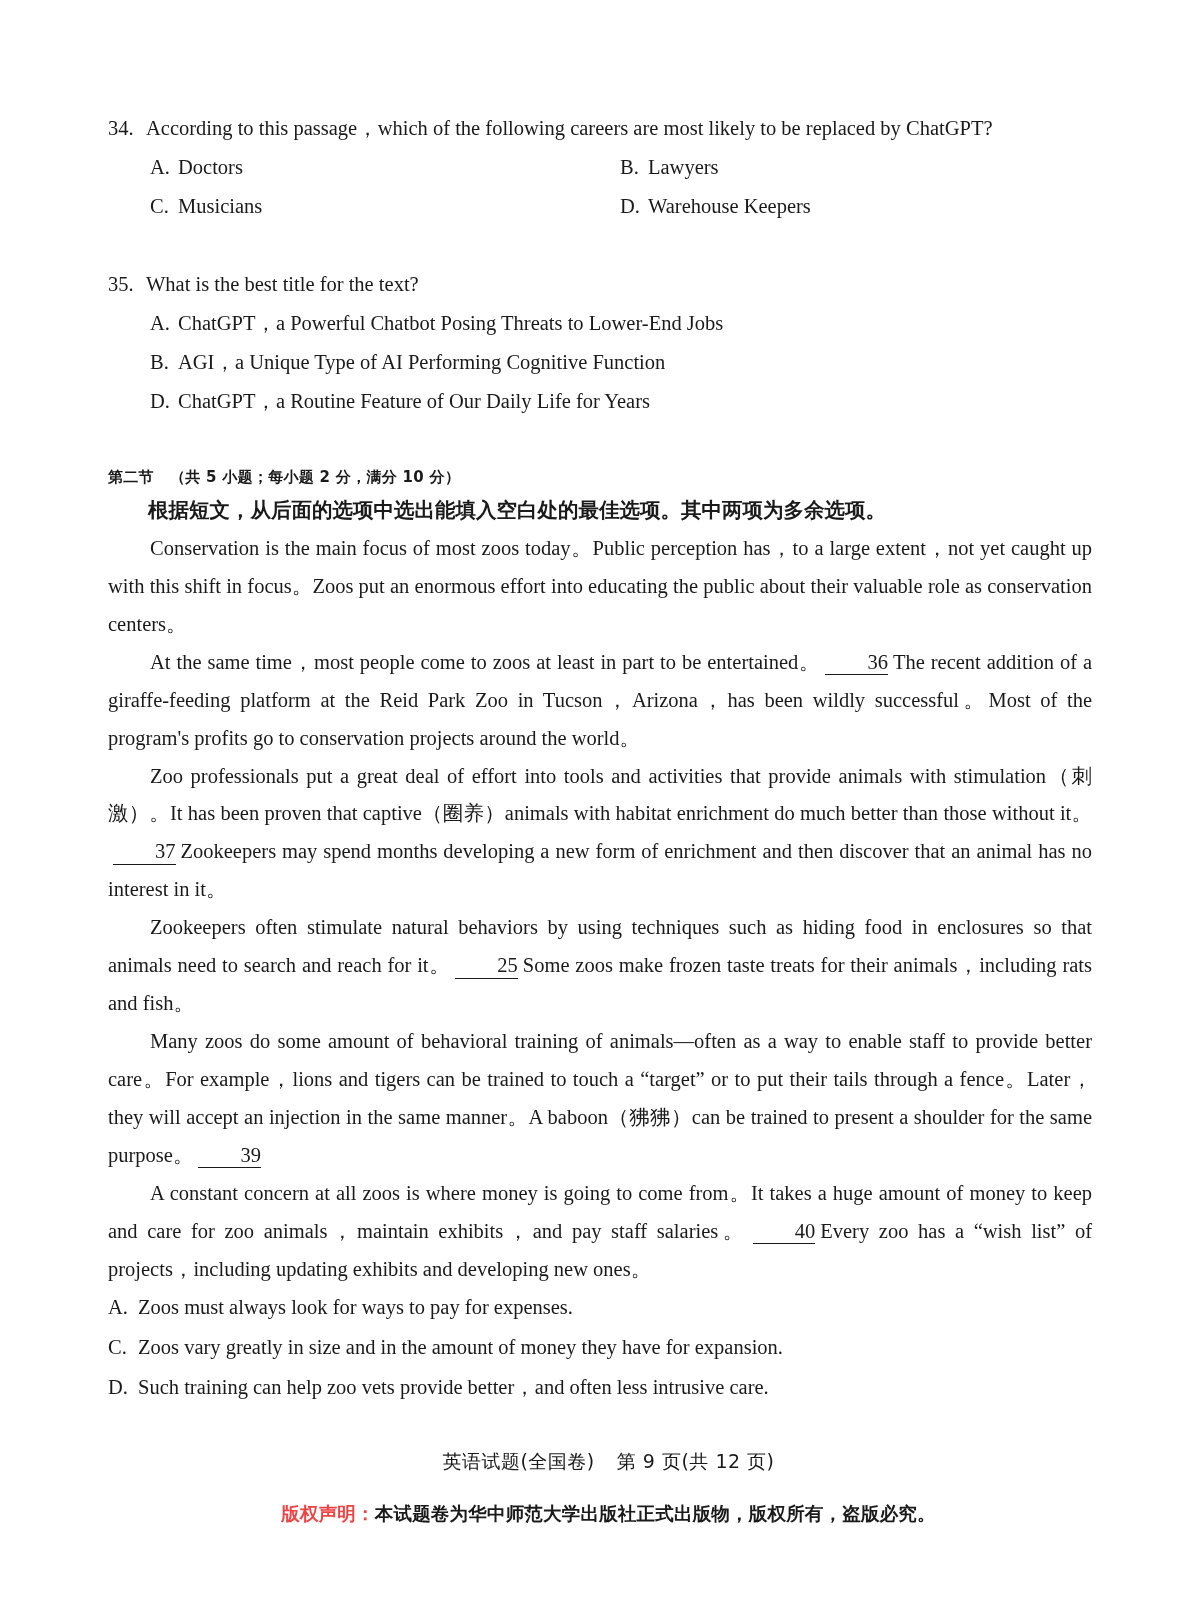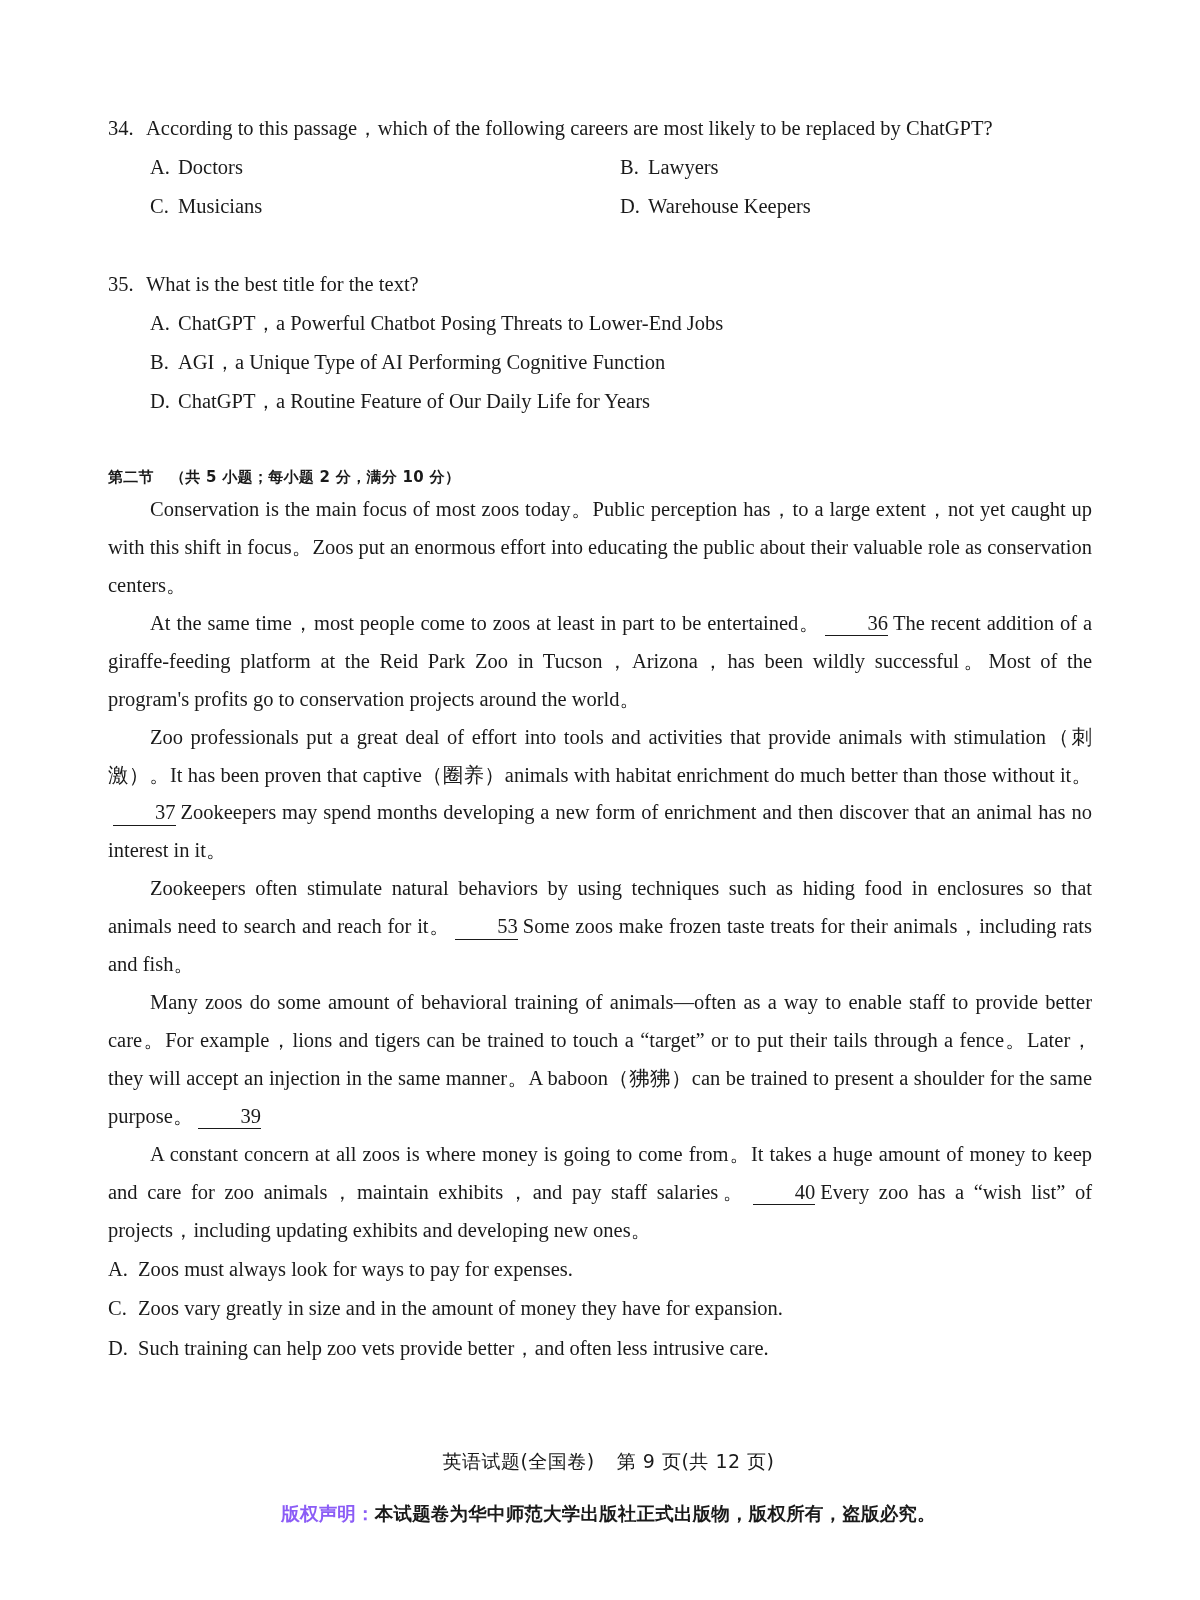--- a/index.html
+++ b/index.html
@@ -117,21 +117,21 @@
     margin-left: 22px;
   }
   .footer-line2 {
     margin-top: 26px;
     font-family: "DejaVu Sans", sans-serif;
     font-weight: bold;
     font-size: 18.5px;
     letter-spacing: .2px;
   }
   .red {
-    color: #8b5cf6;
+    color: #ef4444;
   }
 </style>
 </head>
 <body>
 
 <div class="page">
 
   <div class="q-row">
     <div class="q-num">34.</div>
     <div class="q-text">According to this passage，which of the following careers are most likely to be replaced by ChatGPT?</div>
@@ -171,33 +171,34 @@
     <div class="opt-col wide">
       <span class="opt-label">D.</span><span>ChatGPT，a Routine Feature of Our Daily Life for Years</span>
     </div>
   </div>
 
   <div class="section-gap"></div>
 
   <div class="sec-head">
     <span class="sec-title">第二节</span><span>（共 5 小题；每小题 2 分，满分 10 分）</span>
   </div>
+  <div class="sec-instr">根据短文，从后面的选项中选出能填入空白处的最佳选项。其中两项为多余选项。</div>
 
   <p class="para">Conservation is the main focus of most zoos today。Public perception has，to a large extent，not yet caught up with this shift in focus。Zoos put an enormous effort into educating the public about their valuable role as conservation centers。</p>
 
   <p class="para">
     <span>At the same time，most people come to zoos at least in part to be entertained。</span><span class="blank">36</span><span>The recent addition of a giraffe-feeding platform at the Reid Park Zoo in Tucson，Arizona，has been wildly successful。Most of the program's profits go to conservation projects around the world。</span>
   </p>
 
   <p class="para">
     <span>Zoo professionals put a great deal of effort into tools and activities that provide animals with stimulation（刺激）。It has been proven that captive（圈养）animals with habitat enrichment do much better than those without it。</span><span class="blank">37</span><span>Zookeepers may spend months developing a new form of enrichment and then discover that an animal has no interest in it。</span>
   </p>
 
   <p class="para">
-    <span>Zookeepers often stimulate natural behaviors by using techniques such as hiding food in enclosures so that animals need to search and reach for it。</span><span class="blank">53</span><span>Some zoos make frozen taste treats for their animals，including rats and fish。</span>
+    <span>Zookeepers often stimulate natural behaviors by using techniques such as hiding food in enclosures so that animals need to search and reach for it。</span><span class="blank">25</span><span>Some zoos make frozen taste treats for their animals，including rats and fish。</span>
   </p>
 
   <p class="para">
     <span>Many zoos do some amount of behavioral training of animals—often as a way to enable staff to provide better care。For example，lions and tigers can be trained to touch a “target” or to put their tails through a fence。Later，they will accept an injection in the same manner。A baboon（狒狒）can be trained to present a shoulder for the same purpose。</span><span class="blank">39</span><span></span>
   </p>
 
   <p class="para">
     <span>A constant concern at all zoos is where money is going to come from。It takes a huge amount of money to keep and care for zoo animals，maintain exhibits，and pay staff salaries。</span><span class="blank">40</span><span>Every zoo has a “wish list” of projects，including updating exhibits and developing new ones。</span>
   </p>
 

